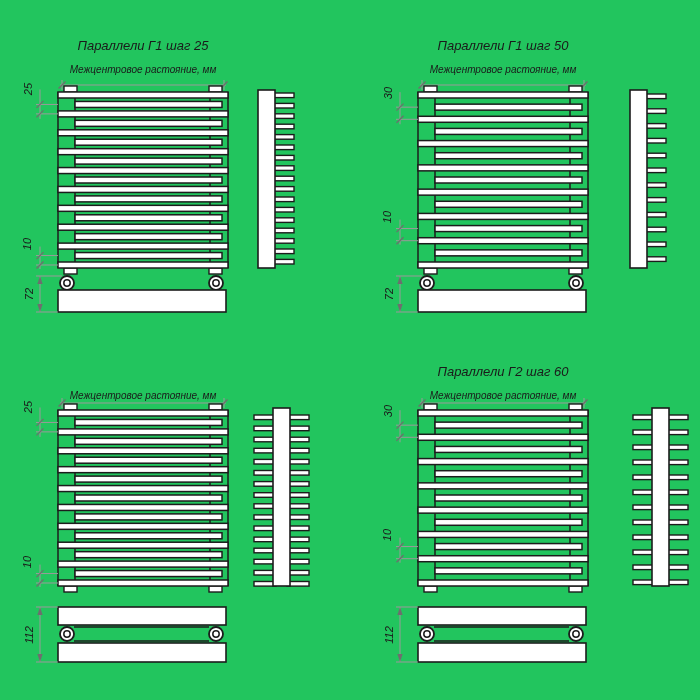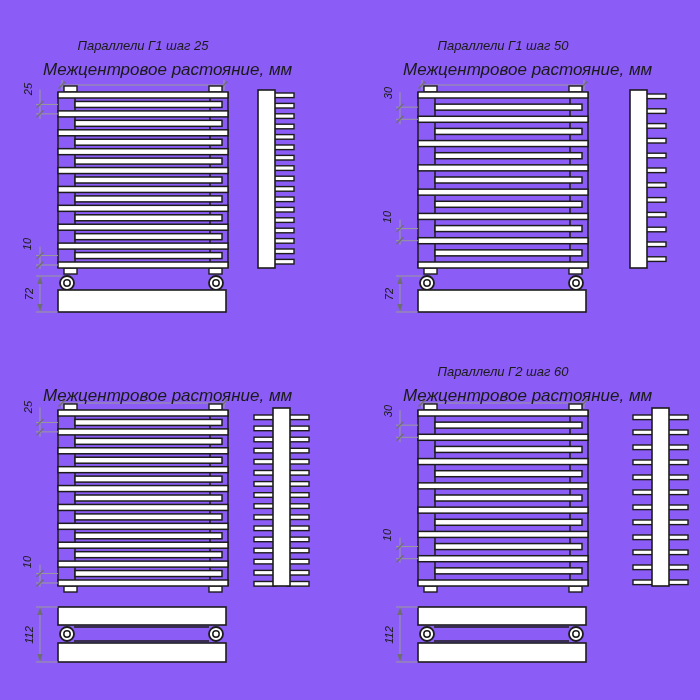--- a/index.html
+++ b/index.html
@@ -1,24 +1,24 @@
 <!DOCTYPE html>
 <html><head>
 <meta charset="utf-8">
 <style>
   html,body{margin:0;padding:0;background:#fff;}
-  .canvas{position:relative;width:700px;height:700px;background:#8b5cf6;overflow:hidden;
+  .canvas{position:relative;width:700px;height:700px;background:#22c55e;overflow:hidden;
           font-family:"Liberation Sans","DejaVu Sans",sans-serif;}
   .quad{position:absolute;width:340px;height:350px;}
   #q0{left:0;top:0} #q1{left:360px;top:0} #q2{left:0;top:318px} #q3{left:360px;top:318px}
   .art{position:absolute;left:0;top:0;width:340px;height:350px;}
   .v-title{position:absolute;left:43px;width:200px;text-align:center;
            font-style:italic;font-weight:500;font-size:13px;line-height:15px;color:#1a1a1a;white-space:nowrap;}
   .v-sub{position:absolute;left:43px;width:200px;text-align:center;
-          font-style:italic;font-weight:400;font-size:17px;line-height:13px;color:#1a1a1a;white-space:nowrap;}
+          font-style:italic;font-weight:400;font-size:10px;line-height:13px;color:#1a1a1a;white-space:nowrap;}
   .dim{position:absolute;width:40px;height:14px;text-align:center;
        font-style:italic;font-size:11px;line-height:14px;color:#1a1a1a;
        transform:rotate(-90deg);transform-origin:center center;white-space:nowrap;}
 </style>
 </head>
 <body>
 
 <div class="canvas">
 
   <section class="quad" id="q0">

